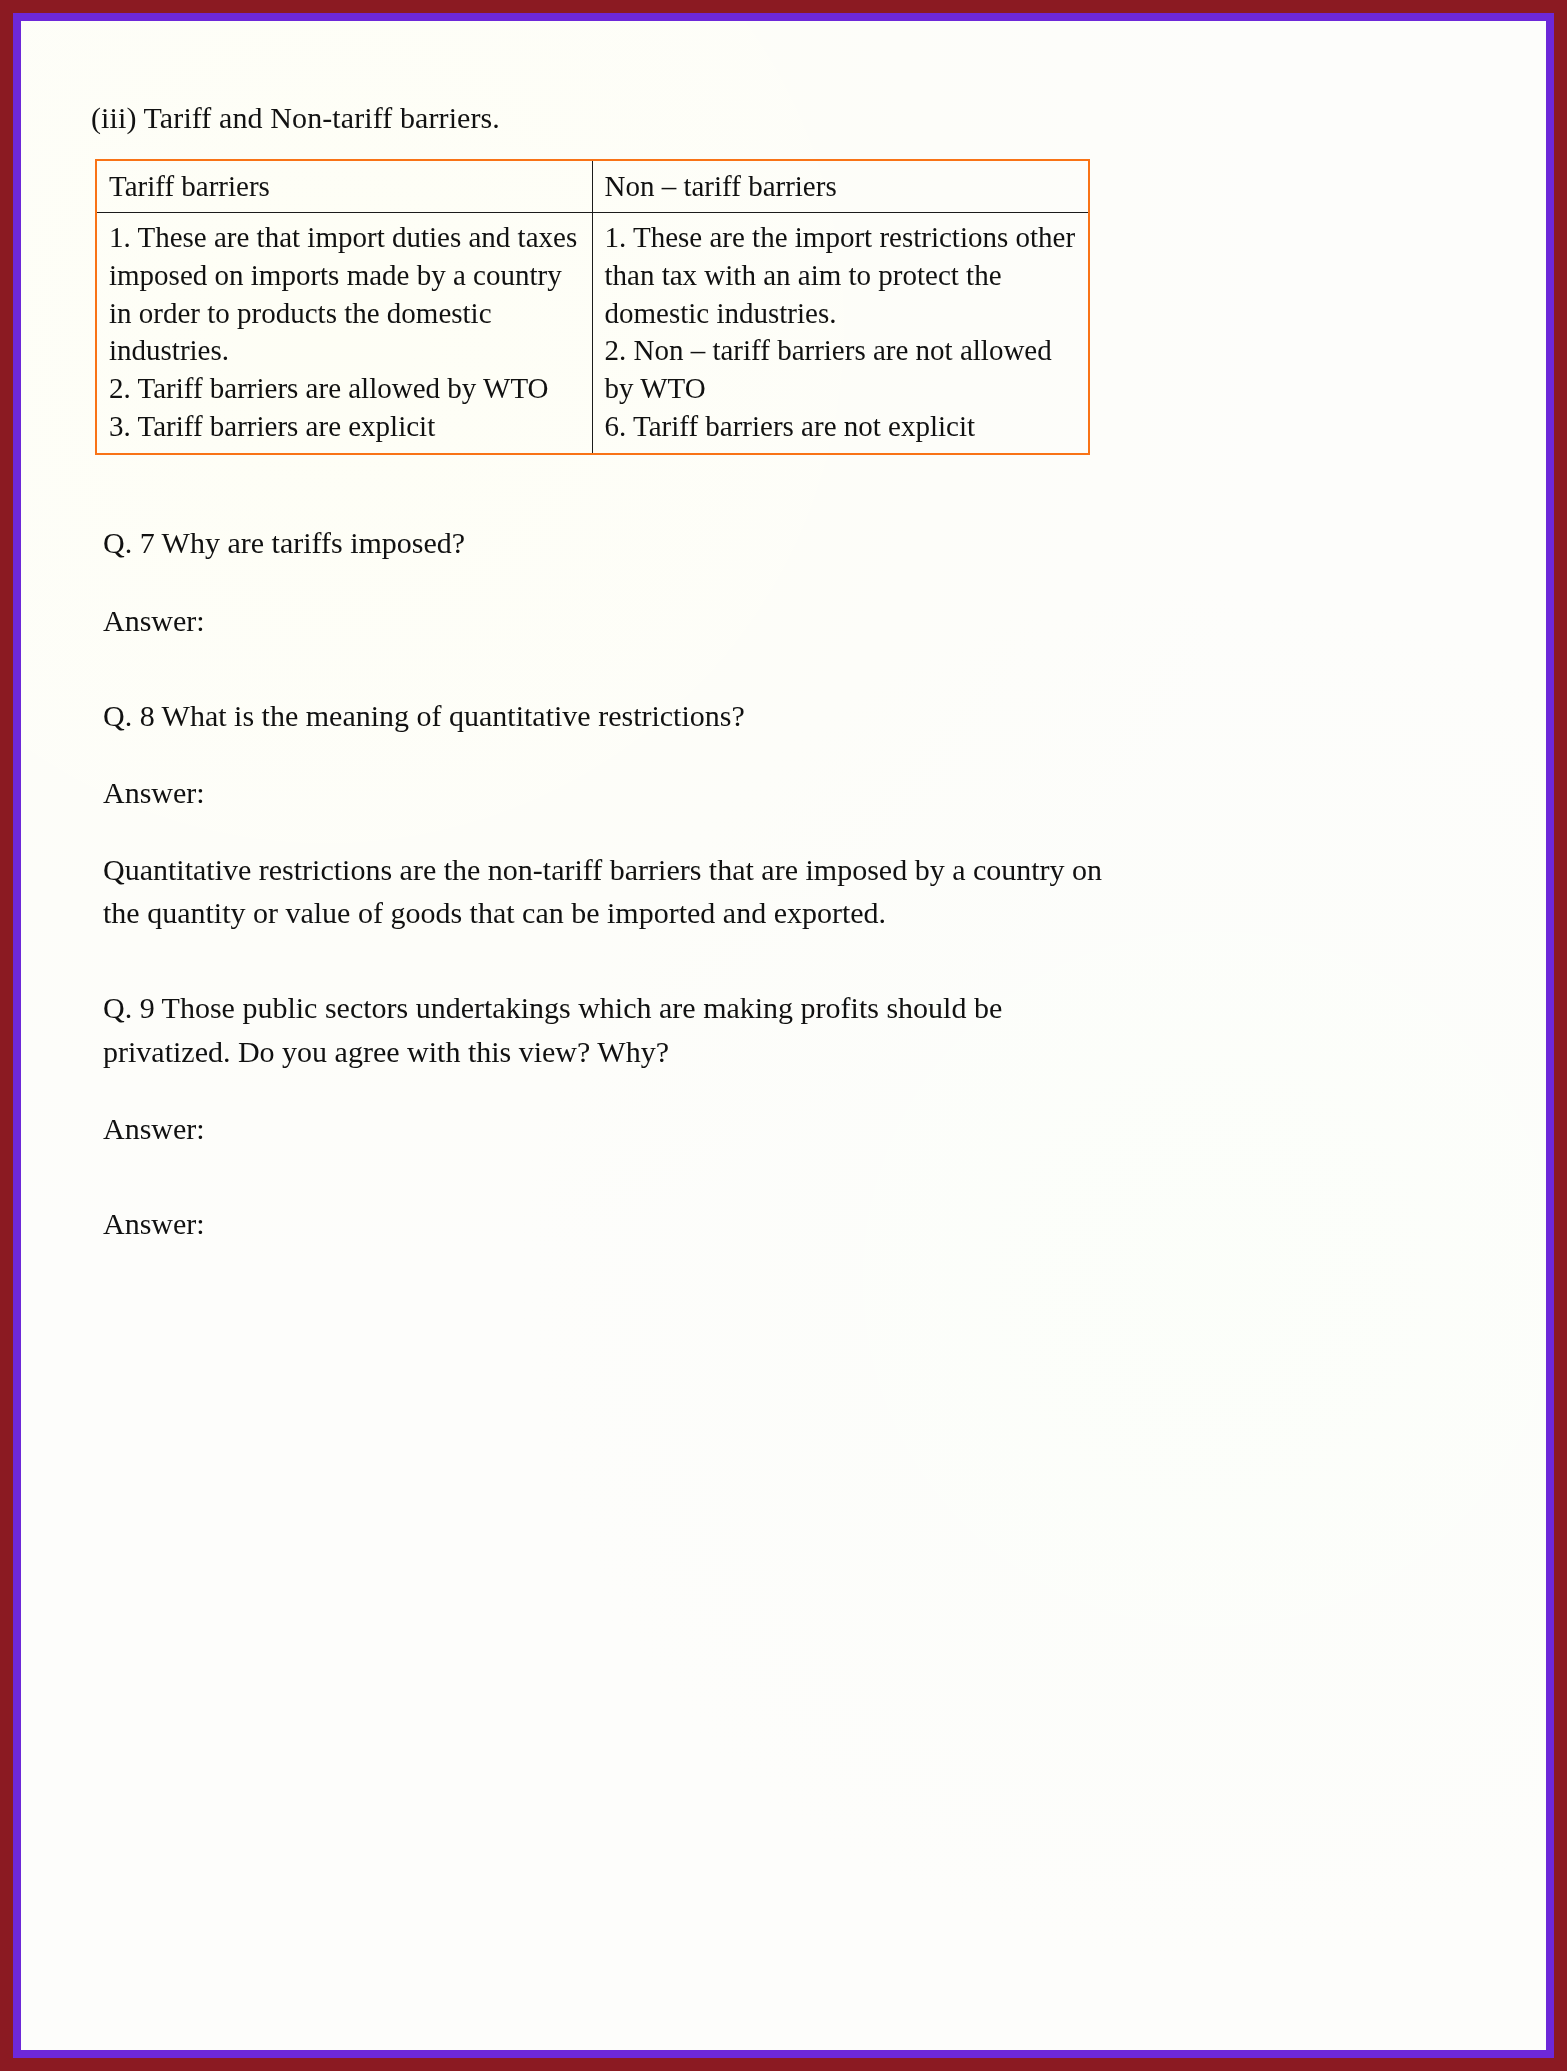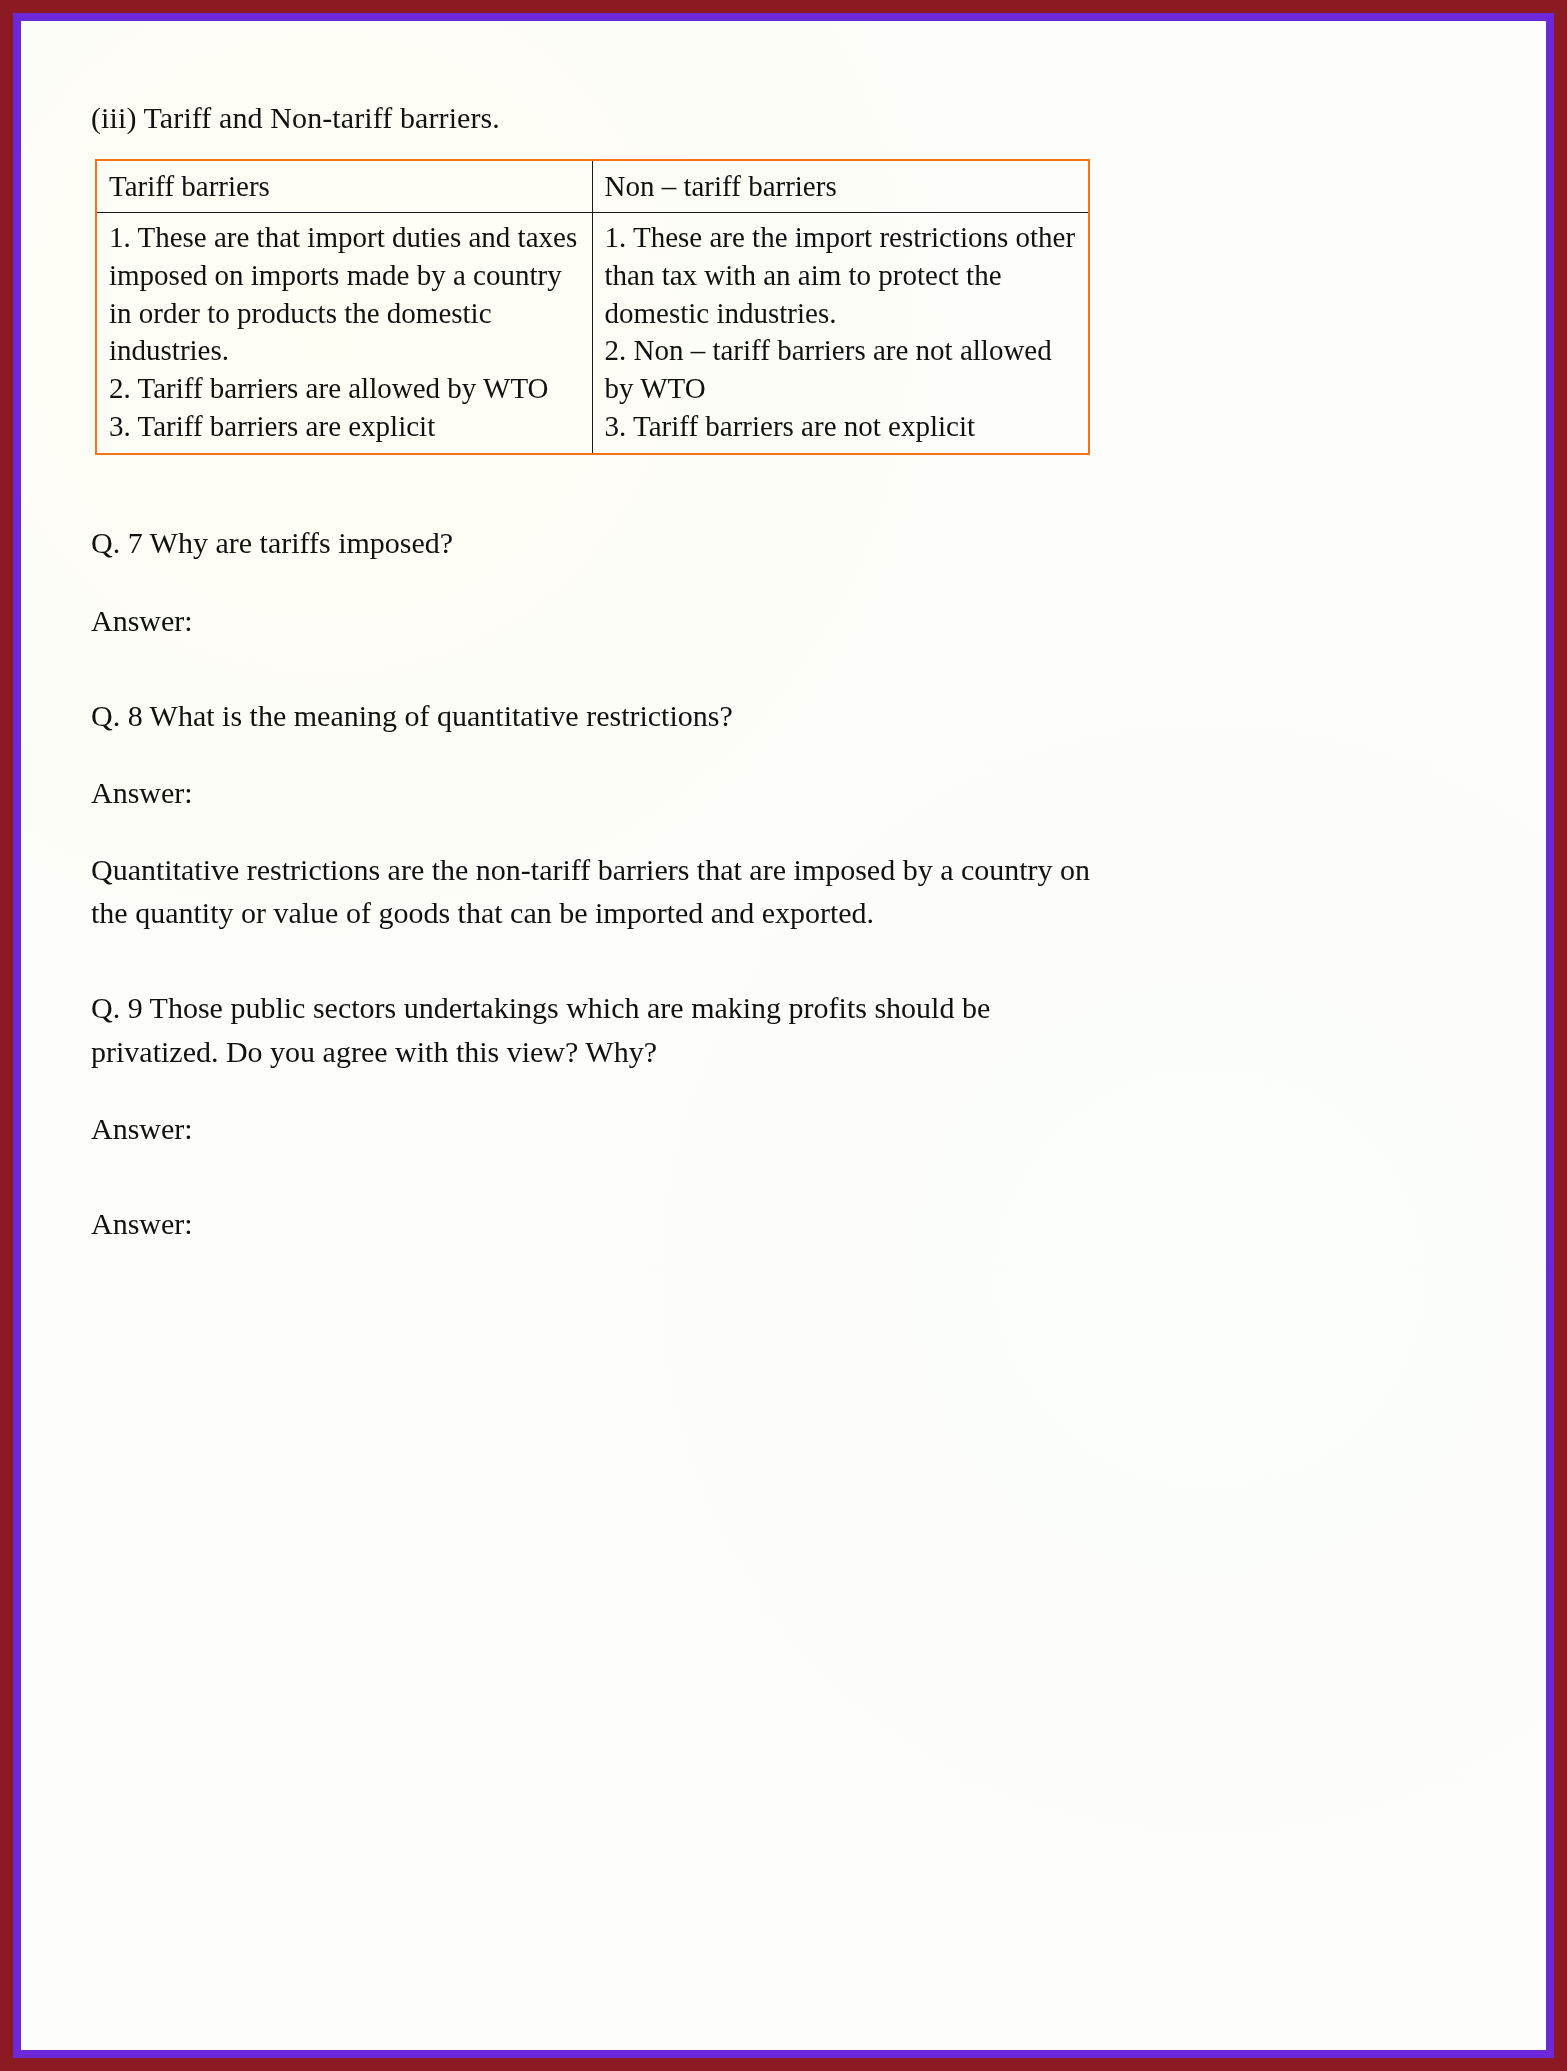--- a/index.html
+++ b/index.html
@@ -96,21 +96,21 @@
   
   .qa-block {
     margin-top: 46px;
   }
   .qa-question,
   .qa-answer-label,
   .qa-answer-text {
     font-size: 30px;
     line-height: 1.44;
     color: #111111;
-    margin: 0;
+    margin: 12px;
     max-width: 1000px;
   }
   .qa-answer-label {
     margin-top: 34px;
   }
   .qa-answer-text {
     margin-top: 34px;
   }
   .gap-top-lg { margin-top: 52px; }
   .gap-top-xl { margin-top: 66px; }
@@ -141,21 +141,21 @@
           <tbody>
             <tr>
               <td>
                 <p>1. These are that import duties and taxes imposed on imports made by a country in order to products the domestic industries.</p>
                 <p>2. Tariff barriers are allowed by WTO</p>
                 <p>3. Tariff barriers are explicit</p>
               </td>
               <td>
                 <p>1. These are the import restrictions other than tax with an aim to protect the domestic industries.</p>
                 <p>2. Non – tariff barriers are not allowed by WTO</p>
-                <p>3. Tariff barriers are not explicit</p>
+                <p>6. Tariff barriers are not explicit</p>
               </td>
             </tr>
           </tbody>
         </table>
 
         <div class="qa-block gap-top-xl">
           <p class="qa-question">Q. 7 Why are tariffs imposed?</p>
           <p class="qa-answer-label">Answer:</p>
         </div>
 

